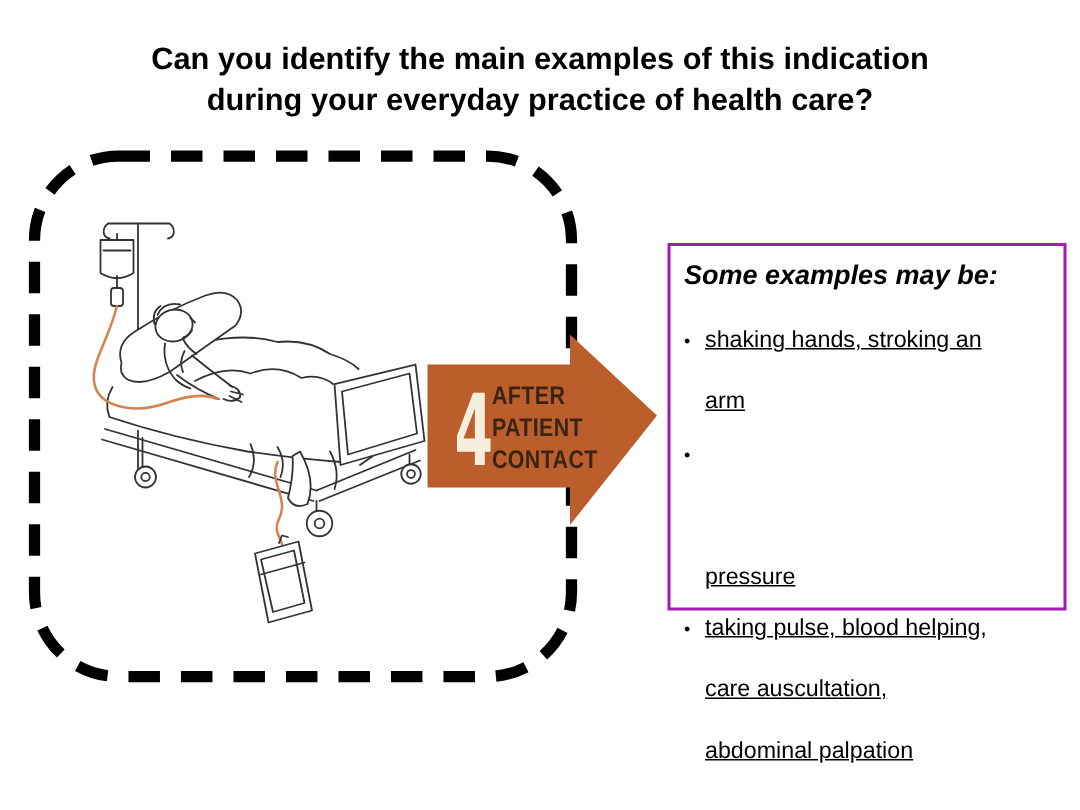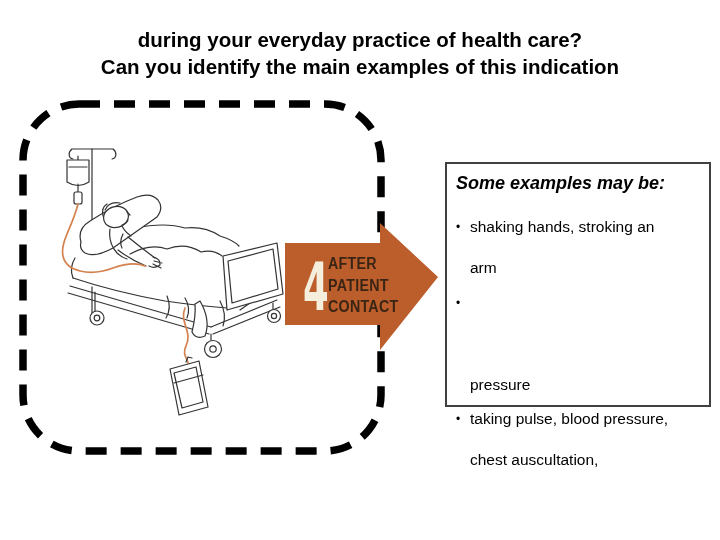--- a/index.html
+++ b/index.html
@@ -13,42 +13,42 @@
   }
   .illustration-svg{position:absolute;left:15px;top:96px;}
   .ln{stroke:#333333;stroke-width:1.2;fill:none;stroke-linecap:round;stroke-linejoin:round;}
   .lnf{stroke:#333333;stroke-width:1.2;fill:#ffffff;stroke-linecap:round;stroke-linejoin:round;}
   .occl{fill:#ffffff;stroke:none;}
   .tube{stroke:#d4824f;stroke-width:1.7;fill:none;stroke-linecap:round;}
   .arrow-label{font-family:"Liberation Sans",sans-serif;font-weight:700;font-size:17px;letter-spacing:.3px;}
   .arrow-num{font-family:"DejaVu Sans","Liberation Sans",sans-serif;font-weight:700;font-size:66px;}
   .examples-box{
     position:absolute;left:445px;top:162px;width:266px;height:245px;
-    box-sizing:border-box;border:2px solid #404040;background:#fff;
+    box-sizing:border-box;border:2px solid #a21caf;background:#fff;
     padding:9px 6px 0 9px;
   }
   .examples-heading{
     font-weight:700;font-style:italic;font-size:18px;line-height:21px;color:#000;
   }
   .bullets{margin-top:23px;}
   .bullet-row{display:flex;align-items:flex-start;}
   .bullet-row + .bullet-row{margin-top:14px;}
   .bullet-glyph{
     width:14px;flex:0 0 14px;font-size:12px;line-height:20.5px;color:#000;
   }
   .bullet-text{
-    flex:1;font-size:15.5px;line-height:20.5px;color:#000;white-space:pre-line;
+    flex:1;font-size:15.5px;line-height:20.5px;color:#000;white-space:pre-line;text-decoration:underline;
   }
 </style>
 </head>
 <body>
 
 <div class="title">
+  <div>Can you identify the main examples of this indication</div>
   <div>during your everyday practice of health care?</div>
-  <div>Can you identify the main examples of this indication</div>
 </div>
 
 <svg class="illustration-svg" width="440" height="370" viewBox="0 0 440 370">
 
   <rect x="8" y="8" width="358" height="347" rx="56" fill="none" stroke-width="7.5" stroke-dasharray="21 14" stroke="#000000"></rect>
 
   <g>
     <path class="ln" d="M77,53 V225"></path>
     <path class="ln" d="M57,53 H98 M57,53 c-4,3 -4,9 1,10 M98,53 c4,3 4,9 -1,10"></path>
     <path class="ln" d="M63,60 v4"></path>
@@ -129,19 +129,19 @@
 
     <div class="bullet-row">
       <span class="bullet-glyph">•</span>
       <span class="bullet-text"><br>
       <br>
       <span>pressure</span></span>
     </div>
 
     <div class="bullet-row">
       <span class="bullet-glyph">•</span>
-      <span class="bullet-text"><span>taking pulse, blood pressure,</span><br>
-      <span>chest auscultation,</span><br>
-      </span>
+      <span class="bullet-text"><span>taking pulse, blood helping,</span><br>
+      <span>care auscultation,</span><br>
+      <span>abdominal palpation</span></span>
     </div>
 
   </div>
 </div>
 
 </body></html>

